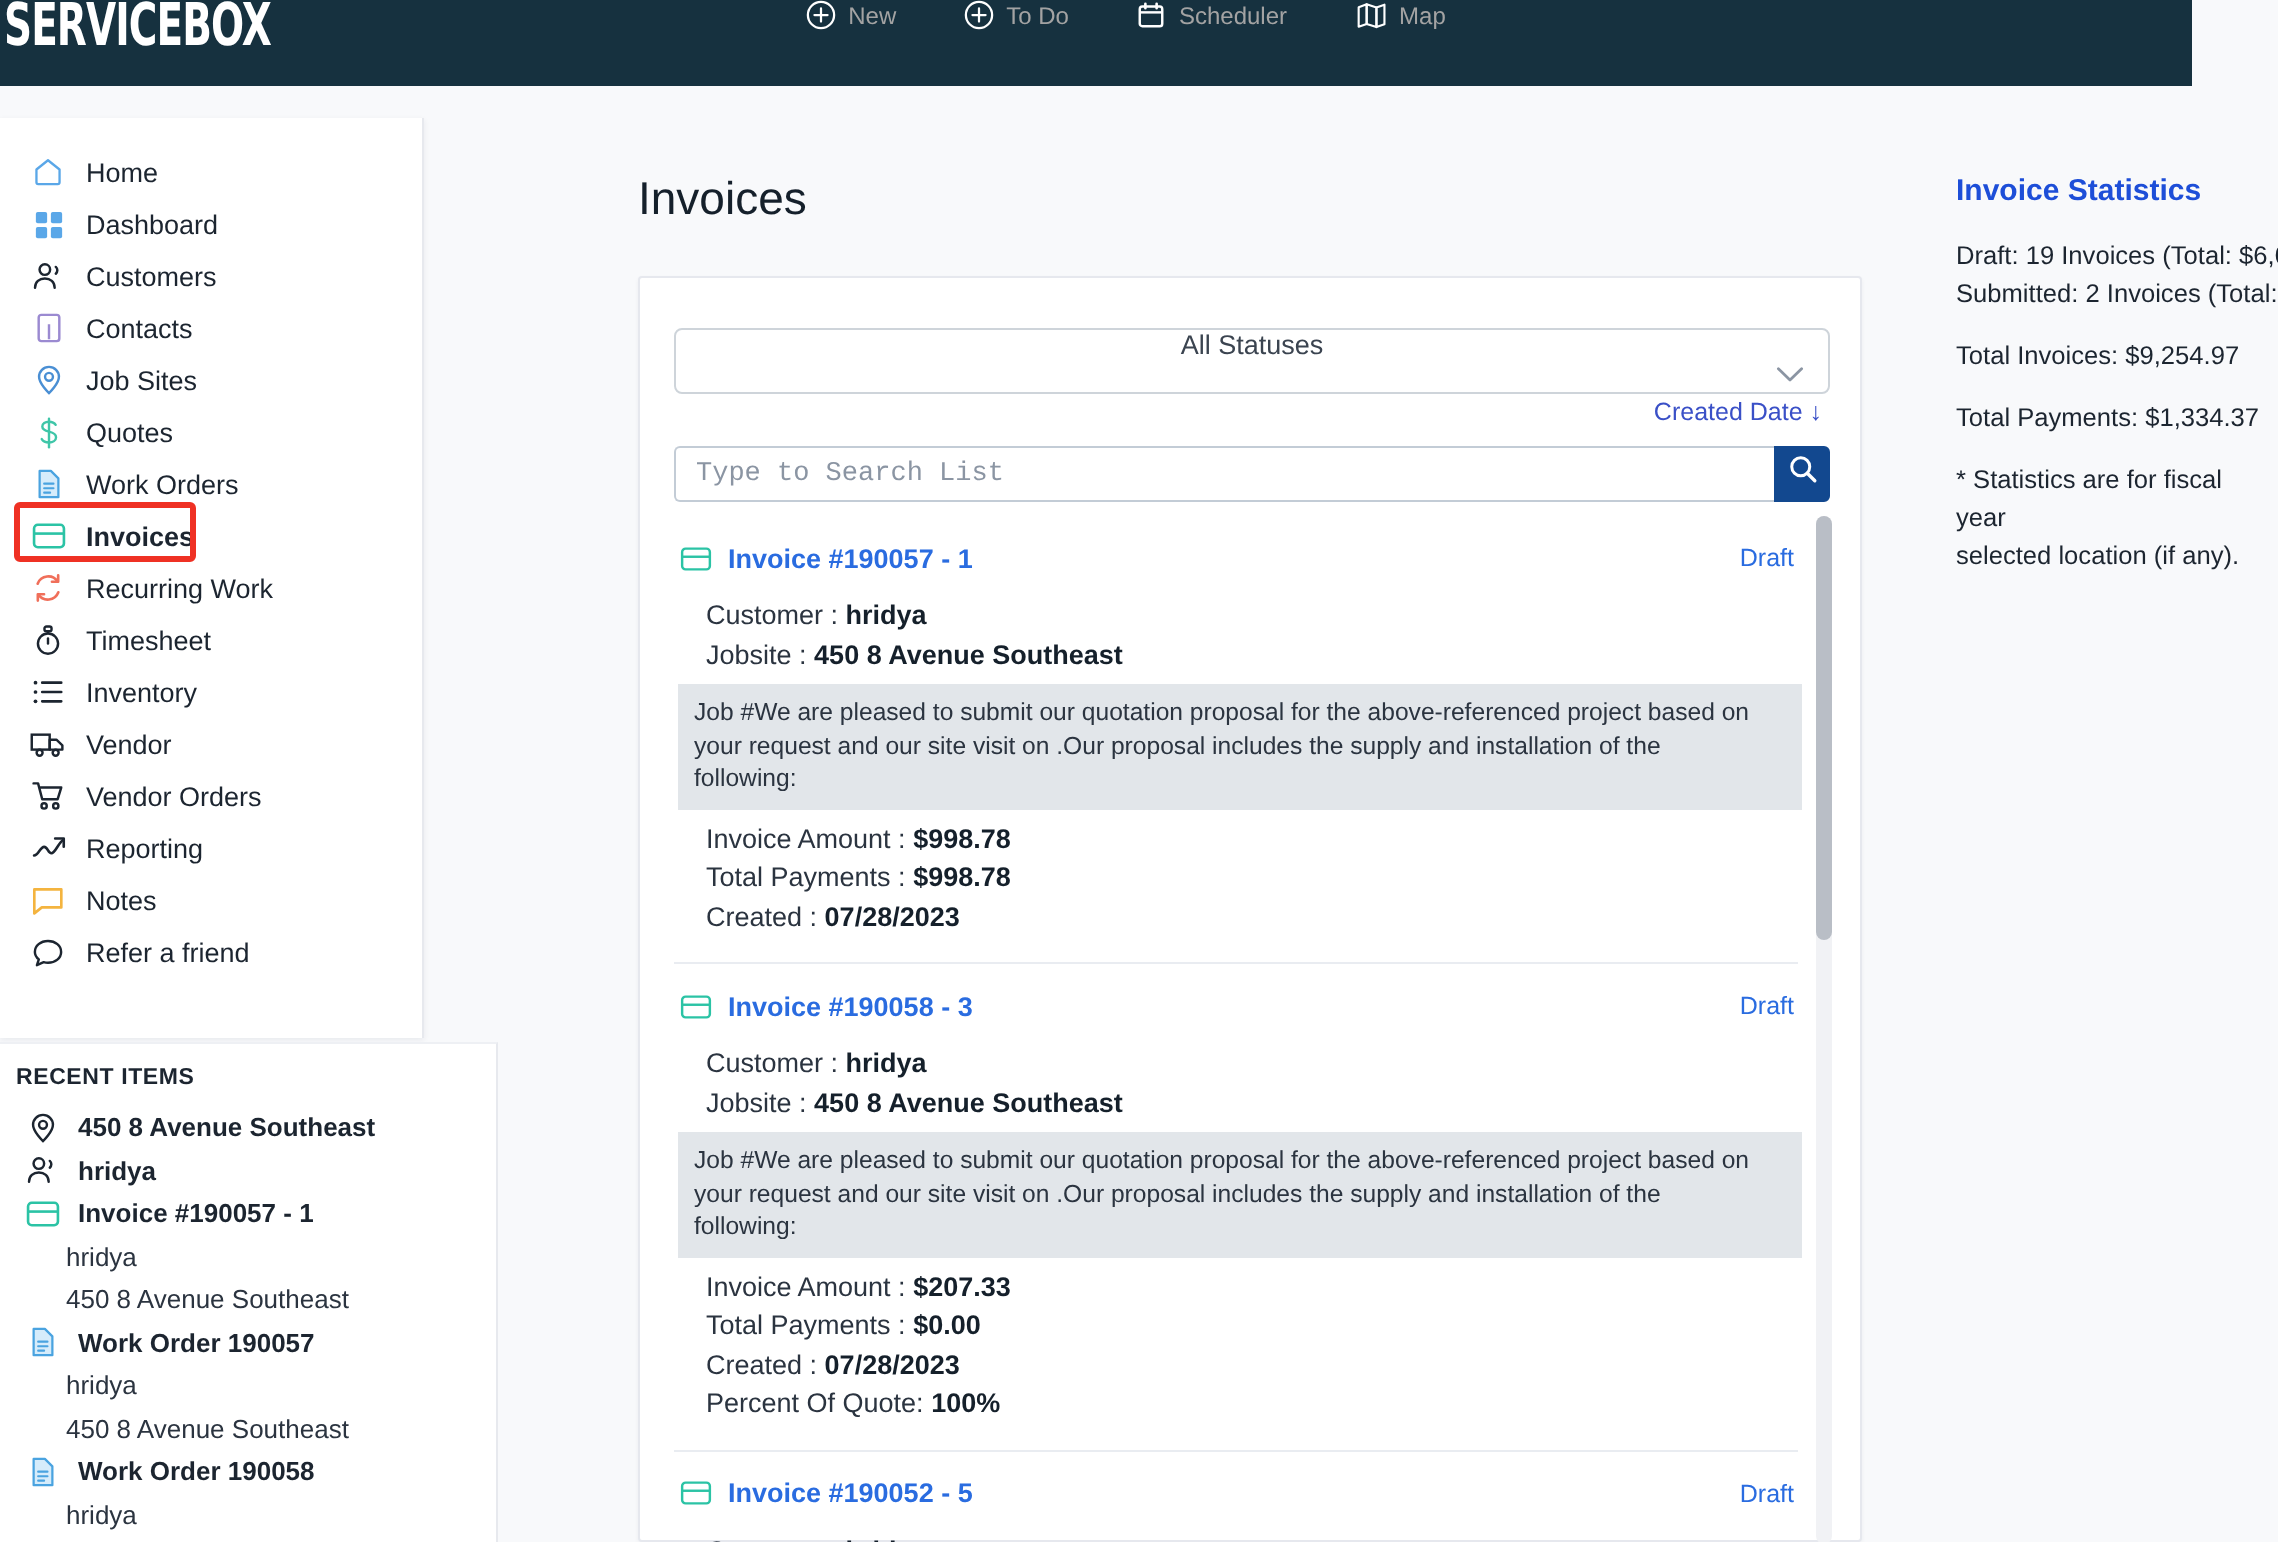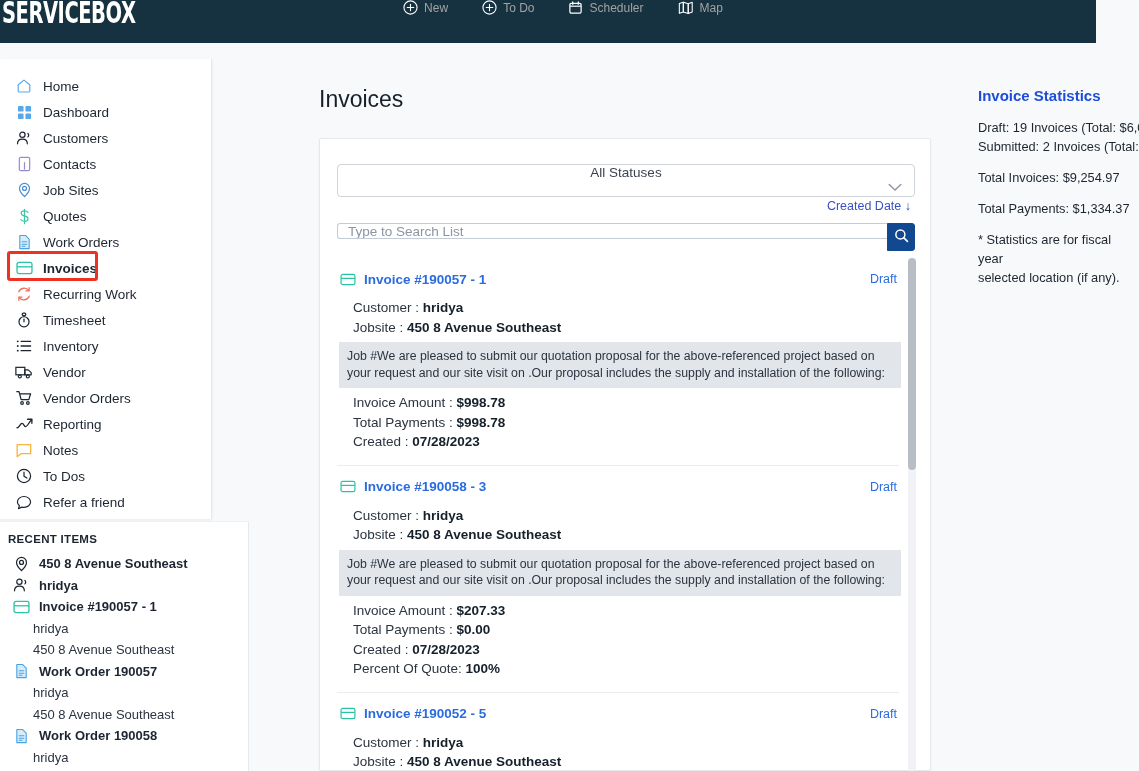--- a/index.html
+++ b/index.html
@@ -127,26 +127,26 @@
     position: absolute; top: 60px; right: 19px;
     font-size: 12.5px; color: #3a50c7; cursor: pointer;
     white-space: nowrap;
   }
   .search-row {
     position: absolute; top: 84px; left: 17px;
     width: 578px; height: 28px;
     display: flex;
   }
   .search-input {
-    flex: 1; height: 16px;
+    flex: 1; height: 28px;
     border: 1px solid #c3ccd6; border-right: none;
     border-radius: 3px 0 0 3px;
     padding: 0 10px;
     font-size: 13.5px; color: #2b3440;
-    font-family: Liberation Sans, sans-serif;
+    font-family: Liberation Mono, monospace;
     outline: none;
     background: #fff;
   }
   .search-input::placeholder { color: #8b95a3; }
   .search-btn {
     width: 28px; height: 28px;
     background: #12488f;
     border: 1px solid #12488f;
     border-radius: 0 3px 3px 0;
     display: flex; align-items: center; justify-content: center;
@@ -173,21 +173,21 @@
   .inv-title { font-size: 13.5px; font-weight: 700; color: #2a6ce0; cursor: pointer; }
   .inv-status { margin-left: auto; font-size: 12.5px; color: #2a6ce0; cursor: pointer; }
   .inv-body { padding: 10px 2px 0 16px; }
   .kv { font-size: 13.5px; color: #2b3440; line-height: 19.5px; white-space: nowrap; }
   .kv b { font-weight: 700; color: #15202b; }
   .inv-desc {
     background: #e2e6ea;
     color: #2b3440;
     font-size: 12.3px;
     line-height: 16.5px;
-    padding: 6px 8px 7px 8px;
+    padding: 6px 24px 7px 8px;
     margin: 5px 0 5px -14px;
     width: 562px;
     word-break: break-word;
   }
 
   .scrollbar-track {
     position: absolute; top: 119px; left: 588px;
     width: 8px; height: 514px;
     background: #f1f2f5;
     border-radius: 4px;
@@ -417,29 +417,20 @@
 
   <div class="nav-item">
     <span class="nav-icon">
       <svg width="16" height="15" viewBox="0 0 17 16">
           <path d="M1.2 1.8h14.4v9.6H5.2L1.2 14.6z" fill="none" stroke="#f4b43f" stroke-width="1.4" stroke-linejoin="round"></path>
         </svg>
     </span>
     <span class="label">Notes</span>
   </div>
 
-  <div class="nav-item">
-    <span class="nav-icon">
-      <svg width="16" height="16" viewBox="0 0 17 17">
-          <circle cx="8.5" cy="8.5" r="7" fill="none" stroke="#1c2530" stroke-width="1.3"></circle>
-          <path d="M8.5 4.4v4.3l3 2" fill="none" stroke="#1c2530" stroke-width="1.3" stroke-linecap="round" stroke-linejoin="round"></path>
-        </svg>
-    </span>
-    <span class="label">To Dos</span>
-  </div>
 
   <div class="nav-item">
     <span class="nav-icon">
       <svg width="16" height="15" viewBox="0 0 17 16">
           <path d="M8.5 1.6c4 0 7 2.6 7 5.8s-3 5.8-7 5.8c-.8 0-1.6-.1-2.3-.3l-3.6 1.6 1-3.1C2.3 10.3 1.5 8.9 1.5 7.4c0-3.2 3-5.8 7-5.8z" fill="none" stroke="#1c2530" stroke-width="1.3" stroke-linejoin="round"></path>
         </svg>
     </span>
     <span class="label">Refer a friend</span>
   </div>
 </div>

